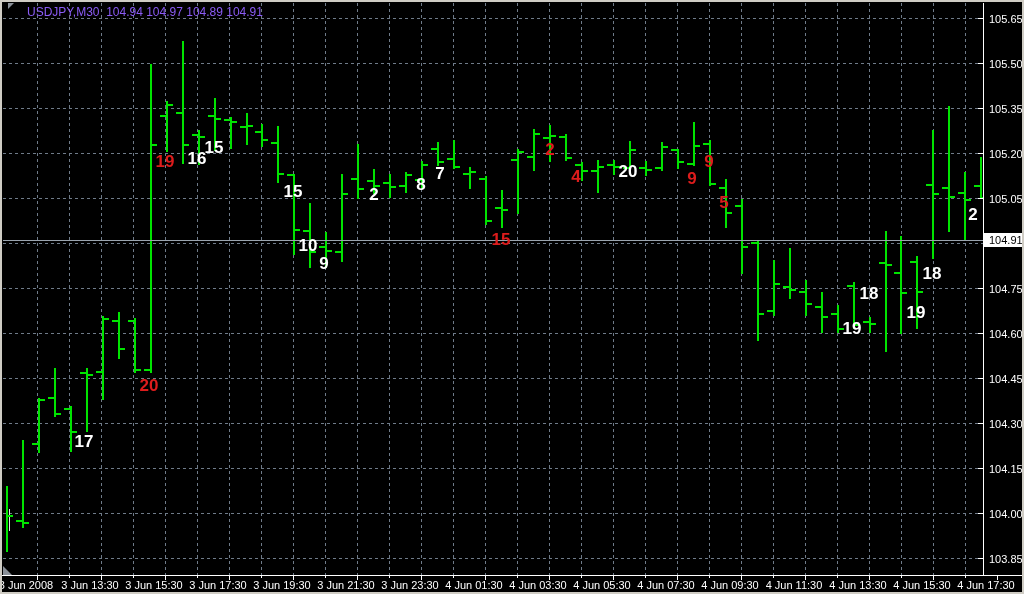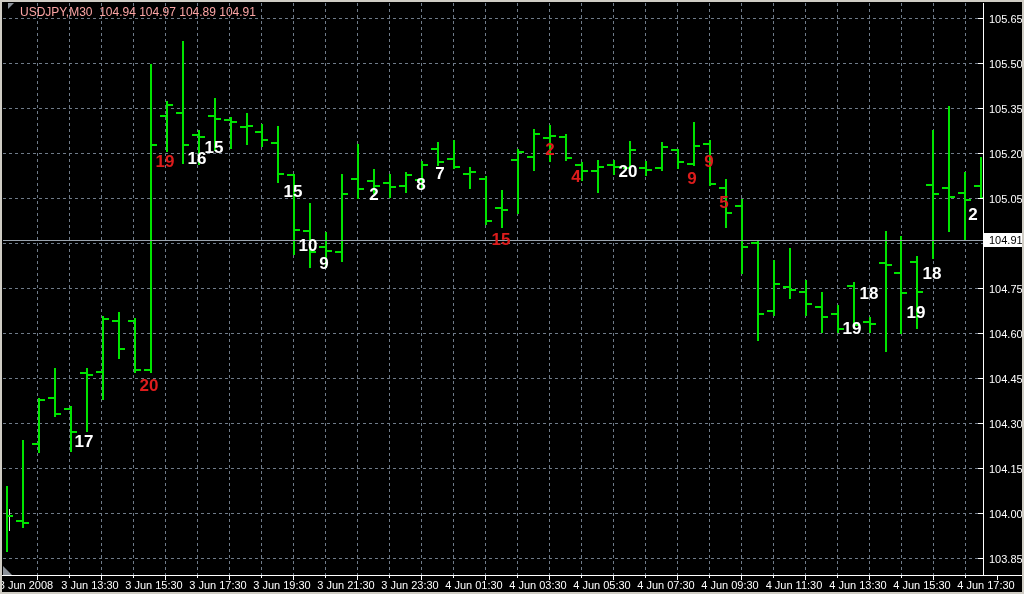--- a/index.html
+++ b/index.html
@@ -3,21 +3,21 @@
 <meta charset="utf-8">
 <style>
   html,body{margin:0;padding:0;background:#000;}
   #stage{position:relative;width:1024px;height:594px;background:#000;overflow:hidden;
          font-family:"Liberation Sans",sans-serif;}
   .frame{position:absolute;background:#cfccc4;z-index:9;}
   #frame-top{left:0;top:0;width:1024px;height:2px;}
   #frame-bottom{left:0;top:592px;width:1024px;height:2px;}
   #frame-left{left:0;top:0;width:2px;height:594px;}
   #frame-right{left:1022px;top:0;width:2px;height:594px;}
-  #chart-title{position:absolute;left:20px;top:5px;color:#fca5a5;font-size:12px;
+  #chart-title{position:absolute;left:27px;top:5px;color:#8b5cf6;font-size:12px;
                white-space:pre;z-index:5;letter-spacing:0px;}
   svg{position:absolute;left:0;top:0;}
   text{font-family:"Liberation Sans",sans-serif;}
 </style>
 </head>
 <body>
 
 <div id="stage">
   <svg id="chart-canvas" width="1024" height="594" viewBox="0 0 1024 594">
       <defs>

